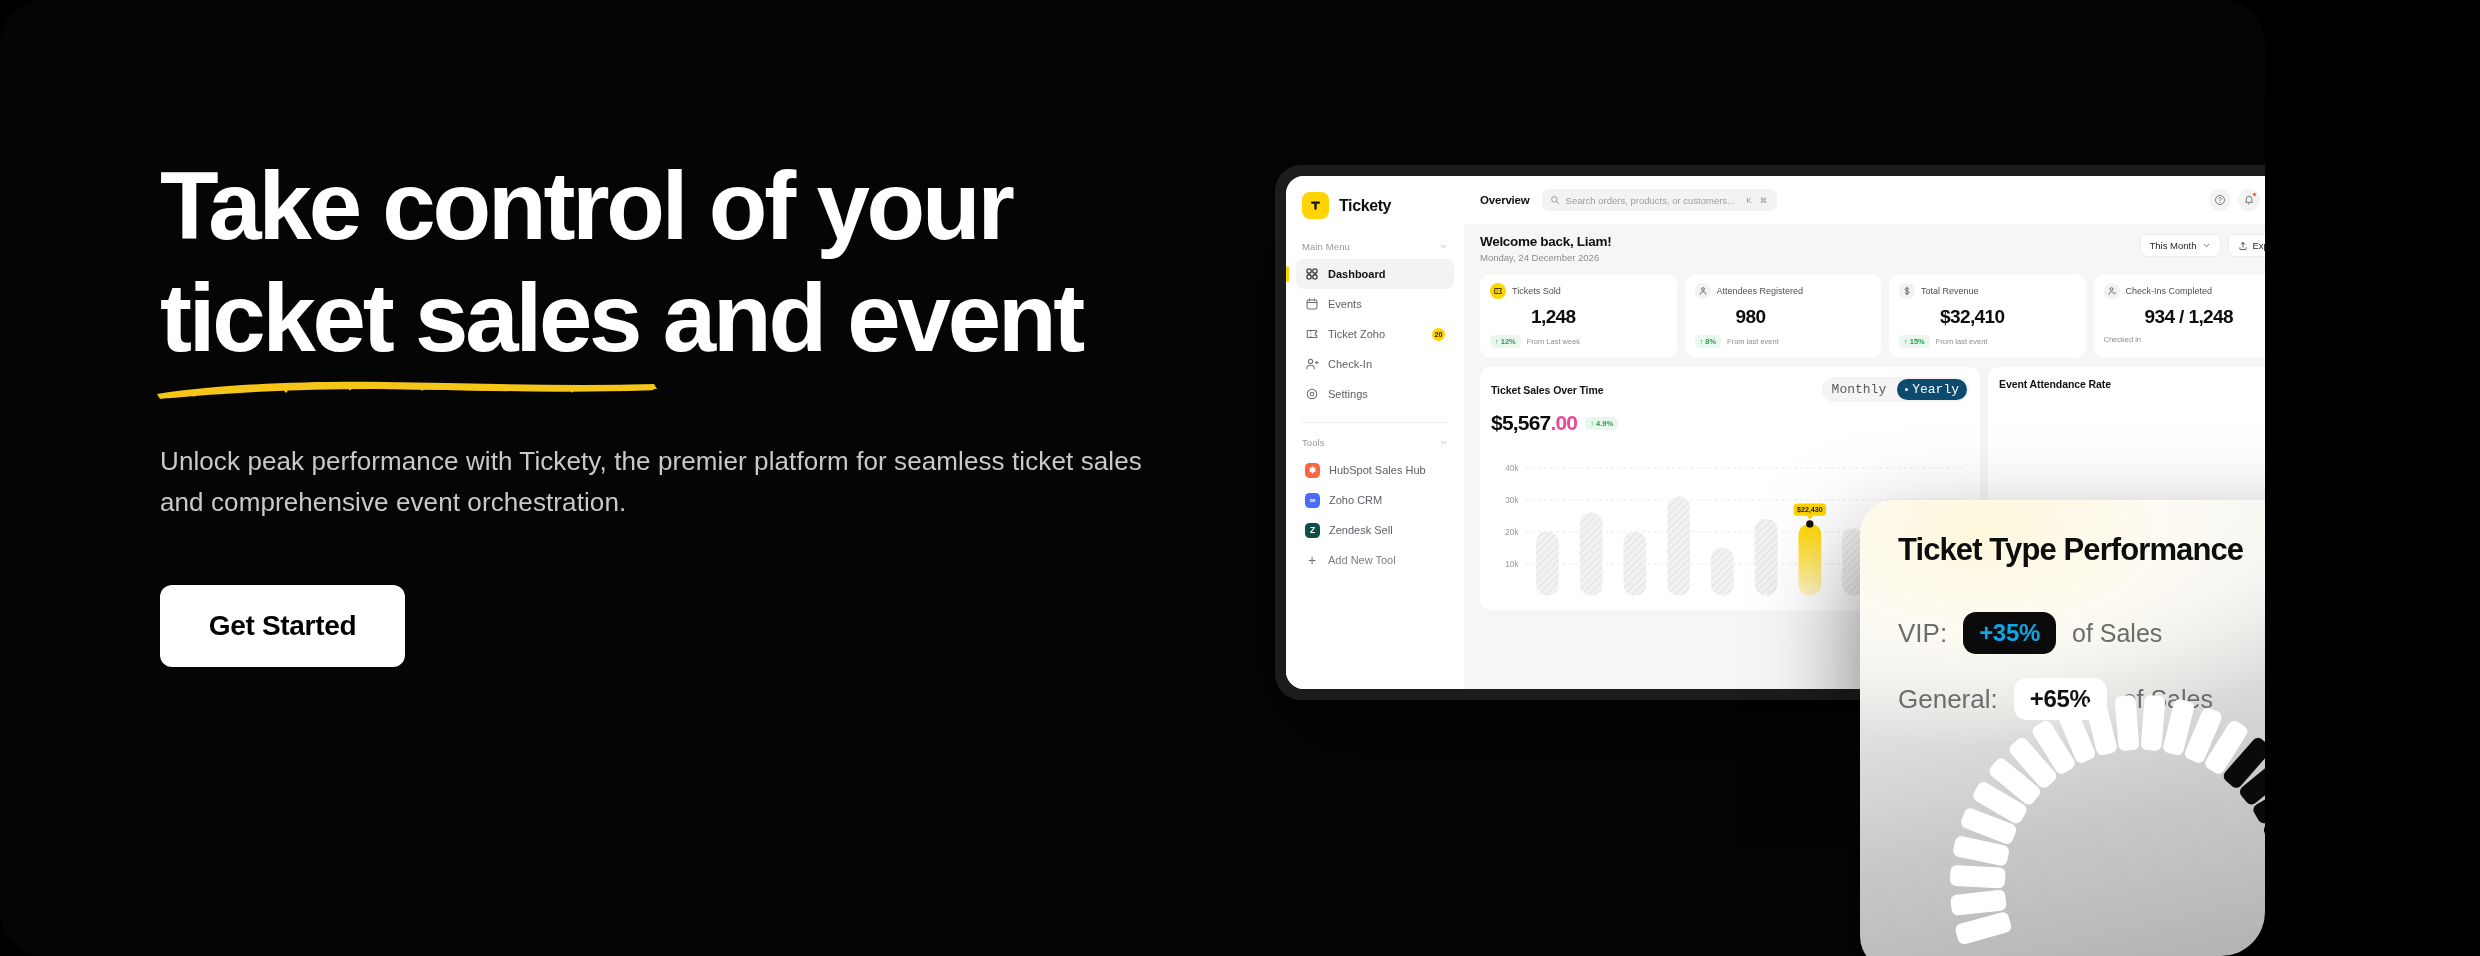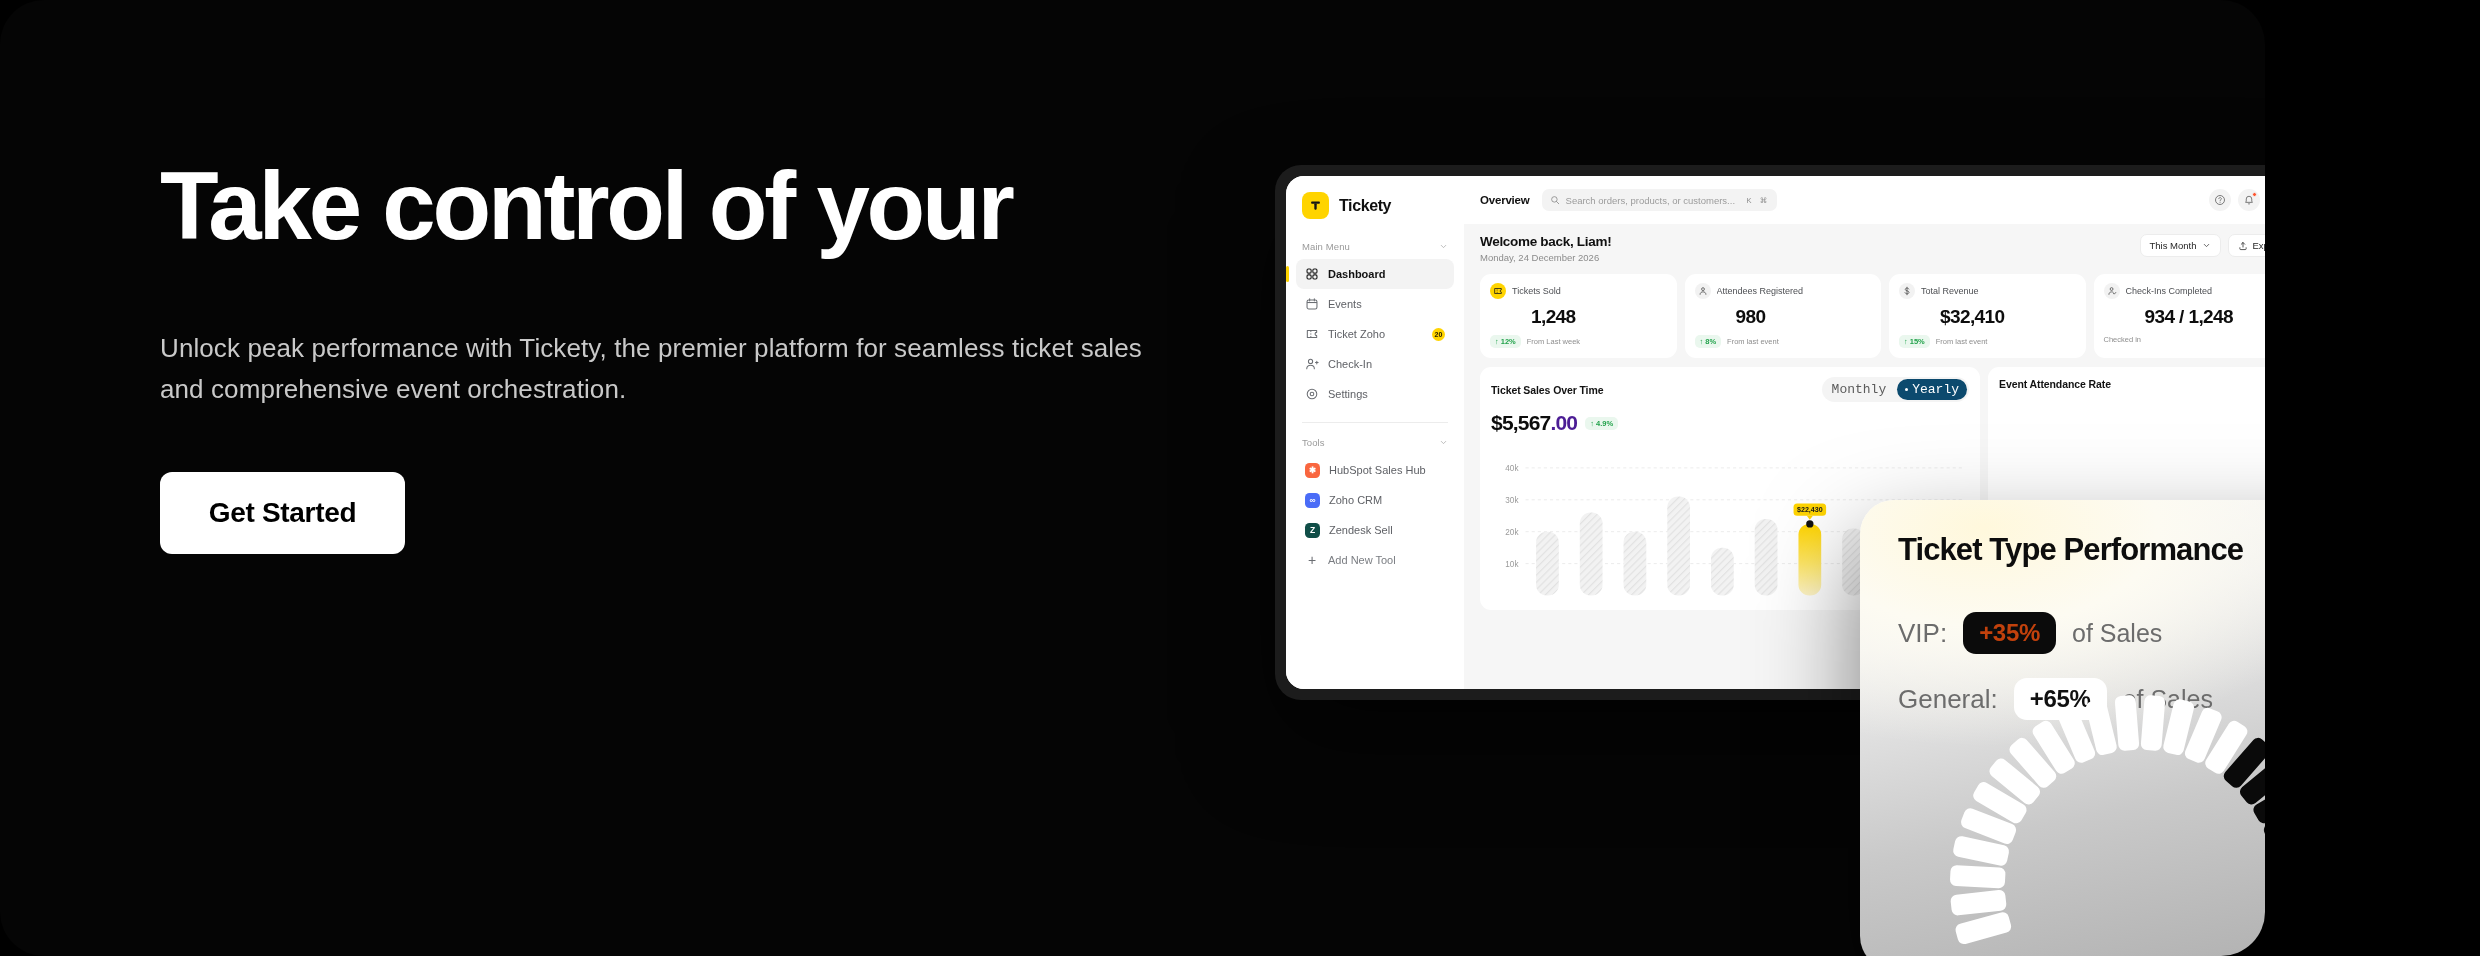--- a/index.html
+++ b/index.html
@@ -171,21 +171,21 @@
     font-size:13px; border-radius:999px; padding:3px 8px; cursor:pointer;
     color:#5b5b5b; background:transparent; border:none;
     font-family:Liberation Mono, monospace;
   }
   .seg-btn.sel { background:#0c4a6e; color:#fff; display:flex; align-items:center; gap:4px; }
   .seg-dot { width:3px; height:3px; border-radius:50%; background:#fff; display:block; }
   .dots { margin-left:auto; color:#9a9a9a; font-size:13px; line-height:1; cursor:pointer; letter-spacing:1px; }
 
   .big-amt { margin-top:9px; display:flex; align-items:center; gap:8px; }
   .big-amt .n { font-size:21px; font-weight:700; color:#0c0c0c; letter-spacing:-.8px; }
-  .big-amt .n .cents { color:#4c1d95; font-weight:700; }
+  .big-amt .n .cents { color:#ec4899; font-weight:700; }
 
   .chart { margin-top:12px; flex:1; position:relative; min-height:0; }
 
   
   .float-card {
     position:absolute; left:1860px; top:500px; width:560px; height:470px;
     border-radius:34px; overflow:hidden;
     background:
       radial-gradient(120% 80% at 22% 6%, #FFF8DC 0%, #FDFBF2 26%, rgba(253,251,242,0) 58%),
       linear-gradient(168deg,#FBFBFB 0%,#EFEFEF 26%,#C9C9C9 62%,#ADADAD 100%);
@@ -197,35 +197,50 @@
     margin-left:auto; width:64px; height:64px; border-radius:50%; background:#FFD400;
     display:flex; align-items:center; justify-content:center; margin-top:-6px; cursor:pointer;
   }
   .fc-row { display:flex; align-items:center; gap:16px; padding:0 38px; }
   .fc-row.r1 { margin-top:22px; }
   .fc-row.r2 { margin-top:24px; }
   .fc-key { font-size:26px; color:#6c6c6c; }
   .chip {
     font-size:24px; font-weight:700; border-radius:13px; padding:7px 16px; letter-spacing:-.3px;
   }
-  .chip.dark { background:#0b0b0b; color:#c2410c; }
+  .chip.dark { background:#0b0b0b; color:#0ea5e9; }
   .chip.light { background:#fff; color:#111; }
   .fc-of { font-size:25px; color:#6c6c6c; }
   .gauge-wrap {
     position:absolute; left:0; right:0; bottom:-150px; display:flex; justify-content:center;
   }
 </style>
 </head>
 <body>
 
 <div id="hero">
 
   <div class="copy">
     <h1 class="headline">
       <span class="hl-line">Take control of your</span>
+      <span class="hl-line underline-wrap">
+        <span>ticket sales and event</span>
+        <svg class="brush" viewBox="0 0 505 28" aria-hidden="true">
+          <path d="M3 21 C60 12, 140 8, 230 9 C320 10, 410 14, 500 11 L503 16 C410 21, 320 17, 230 16 C140 15, 62 19, 6 26 Z" fill="#F5C518"></path>
+          <path d="M14 23 C90 16, 170 13, 250 14 C330 15, 420 18, 498 15" stroke="#F5C518" stroke-width="4.5" fill="none" stroke-linecap="round"></path>
+          <circle cx="40" cy="22" r="1.6" fill="#F5C518"></circle>
+            <circle cx="86" cy="19" r="1.3" fill="#F5C518"></circle>
+          <circle cx="132" cy="18" r="1.5" fill="#F5C518"></circle>
+            <circle cx="196" cy="16" r="1.2" fill="#F5C518"></circle>
+          <circle cx="268" cy="16" r="1.5" fill="#F5C518"></circle>
+            <circle cx="342" cy="17" r="1.3" fill="#F5C518"></circle>
+          <circle cx="418" cy="18" r="1.4" fill="#F5C518"></circle>
+            <circle cx="466" cy="17" r="1.2" fill="#F5C518"></circle>
+        </svg>
+      </span>
     </h1>
 
     <p class="sub">Unlock peak performance with Tickety, the premier platform for seamless ticket sales and comprehensive event orchestration.</p>
 
     <button class="cta">Get Started</button>
   </div>
 
   <div class="dash-shell">
     <div class="dash">
 

